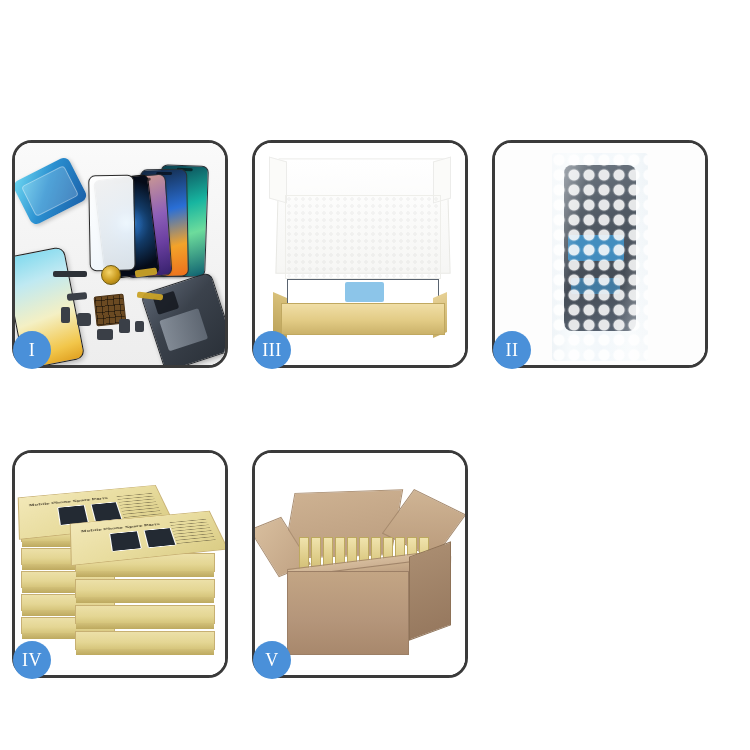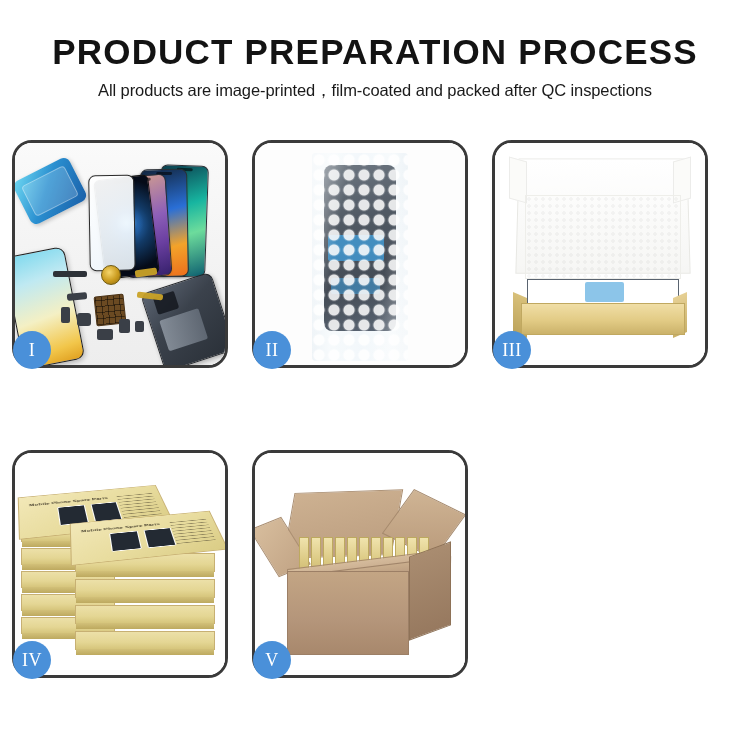--- a/index.html
+++ b/index.html
@@ -378,24 +378,20 @@
   .sb-tab2 {
     position: absolute; left: 62px; top: 140px; width: 15px; height: 14px;
     background: #a88a6c; opacity: .8; transform: skewY(16deg);
   }
 </style>
 </head>
 <body>
 
 <div id="page">
 
-  <div class="header">
-    <div class="title">PRODUCT PREPARATION PROCESS</div>
-    <div class="subtitle">All products are image-printed，film-coated and packed after QC inspections</div>
-  </div>
 
   <div class="grid">
 
     <div class="panel">
       <div class="panel-inner">
         <div class="scene-parts">
           <div class="adhesive"></div>
           <div class="phone-fan">
             <div class="fan-ph p4">
                 <span class="fan-notch"></span>
@@ -424,44 +420,44 @@
           <div class="chip" style="left:82px; top:186px; width:16px; height:11px;"></div>
           <div class="chip" style="left:104px; top:176px; width:11px; height:14px;"></div>
           <div class="chip" style="left:120px; top:178px; width:9px; height:11px;"></div>
         </div>
       </div>
       <div class="badge">I</div>
     </div>
 
     <div class="panel">
       <div class="panel-inner">
-        <div class="scene-bubble">
-          <div class="bubble-bag"></div>
-          <div class="bubble-item"></div>
-          <div class="bubble-overlay"></div>
-          <div class="bubble-sheen"></div>
-        </div>
-      </div>
-      <div class="badge">II</div>
-    </div>
-
-    <div class="panel">
-      <div class="panel-inner">
         <div class="scene-kbox">
           <div class="kbox-lidback"></div>
           <div class="kbox-flapL"></div>
           <div class="kbox-flapR"></div>
           <div class="kbox-foam"></div>
           <div class="kbox-product"></div>
           <div class="kbox-sideL"></div>
           <div class="kbox-sideR"></div>
           <div class="kbox-front"></div>
         </div>
       </div>
       <div class="badge">III</div>
+    </div>
+
+    <div class="panel">
+      <div class="panel-inner">
+        <div class="scene-bubble">
+          <div class="bubble-bag"></div>
+          <div class="bubble-item"></div>
+          <div class="bubble-overlay"></div>
+          <div class="bubble-sheen"></div>
+        </div>
+      </div>
+      <div class="badge">II</div>
     </div>
 
     <div class="panel">
       <div class="panel-inner">
         <div class="scene-stack">
 
           <div class="rbox" style="left:6px; top:72px; width:94px; height:17px;">
               <span class="edge"></span>
             </div>
           <div class="rbox" style="left:6px; top:95px; width:94px; height:17px;">

